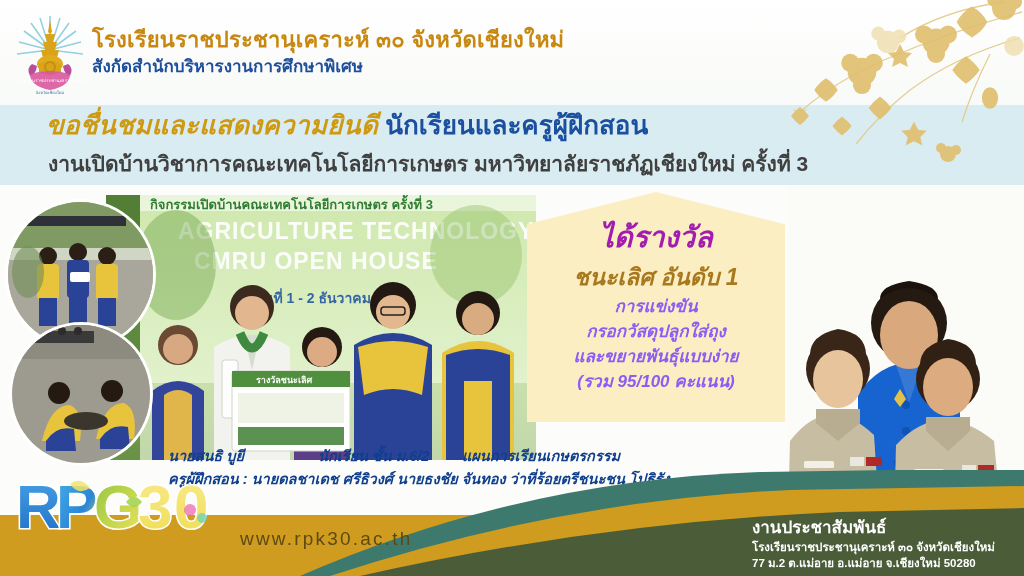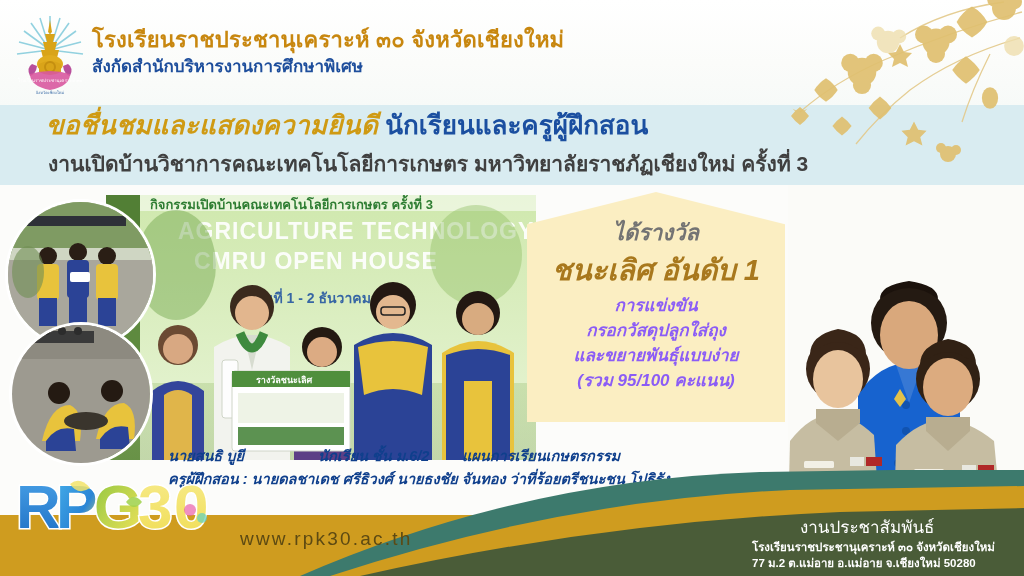--- a/index.html
+++ b/index.html
@@ -70,22 +70,22 @@
   }
 
   
   .award {
     position:absolute; left:527px; top:7px; width:258px; height:230px;
     background:#fbeec2; z-index:6;
     clip-path:polygon(0% 14%, 50% 0%, 100% 14%, 100% 100%, 0% 100%);
     text-align:center;
     padding-top:24px;
   }
-  .aw-l1 { font-size:22px; font-style:italic; font-weight:bold; color:#737373; line-height:1.5; }
-  .aw-l2 { font-size:29px; font-style:italic; font-weight:bold; color:#a8781d; line-height:1.5; }
+  .aw-l1 { font-size:29px; font-style:italic; font-weight:bold; color:#a21caf; line-height:1.5; }
+  .aw-l2 { font-size:23px; font-style:italic; font-weight:bold; color:#a8781d; line-height:1.5; }
   .aw-b { font-size:17px; font-style:italic; font-weight:bold; color:#8b5cf6; line-height:1.48; }
 
   
   .people { position:absolute; right:0; top:-12px; width:236px; height:352px; z-index:5; overflow:hidden; }
 
   
   .names { position:absolute; left:168px; top:248px; z-index:7; }
   .nm {
     font-size:14.5px; font-weight:bold; font-style:italic; color:#0f3f8c;
     line-height:1.62; white-space:nowrap;
@@ -100,21 +100,21 @@
   }
   .f-green-block {
     position:absolute; left:596px; top:40px; width:428px; height:66px; background:#4a5c38;
   }
   .rpg-logo { position:absolute; left:14px; top:-4px; width:200px; height:72px; z-index:10; }
   .site-url {
     position:absolute; left:240px; top:58px; z-index:10;
     font-size:19px; color:#5d4a13; letter-spacing:2.2px; font-weight:normal;
   }
   .f-right { position:absolute; left:752px; top:48px; z-index:10; color:#ffffff; }
-  .f-r1 { font-size:17px; font-weight:normal; line-height:1.2;margin-left:48px; }
+  .f-r1 { font-size:17px; font-weight:bold; line-height:1.2; }
   .f-r2 { font-size:11.5px; font-weight:bold; line-height:1.35; margin-top:2px; }
   .f-r3 { font-size:11.5px; font-weight:bold; line-height:1.35; }
 </style>
 </head>
 <body>
 
 <div class="poster">
 
   <div class="body-area">
     <div class="body-bg"></div>

